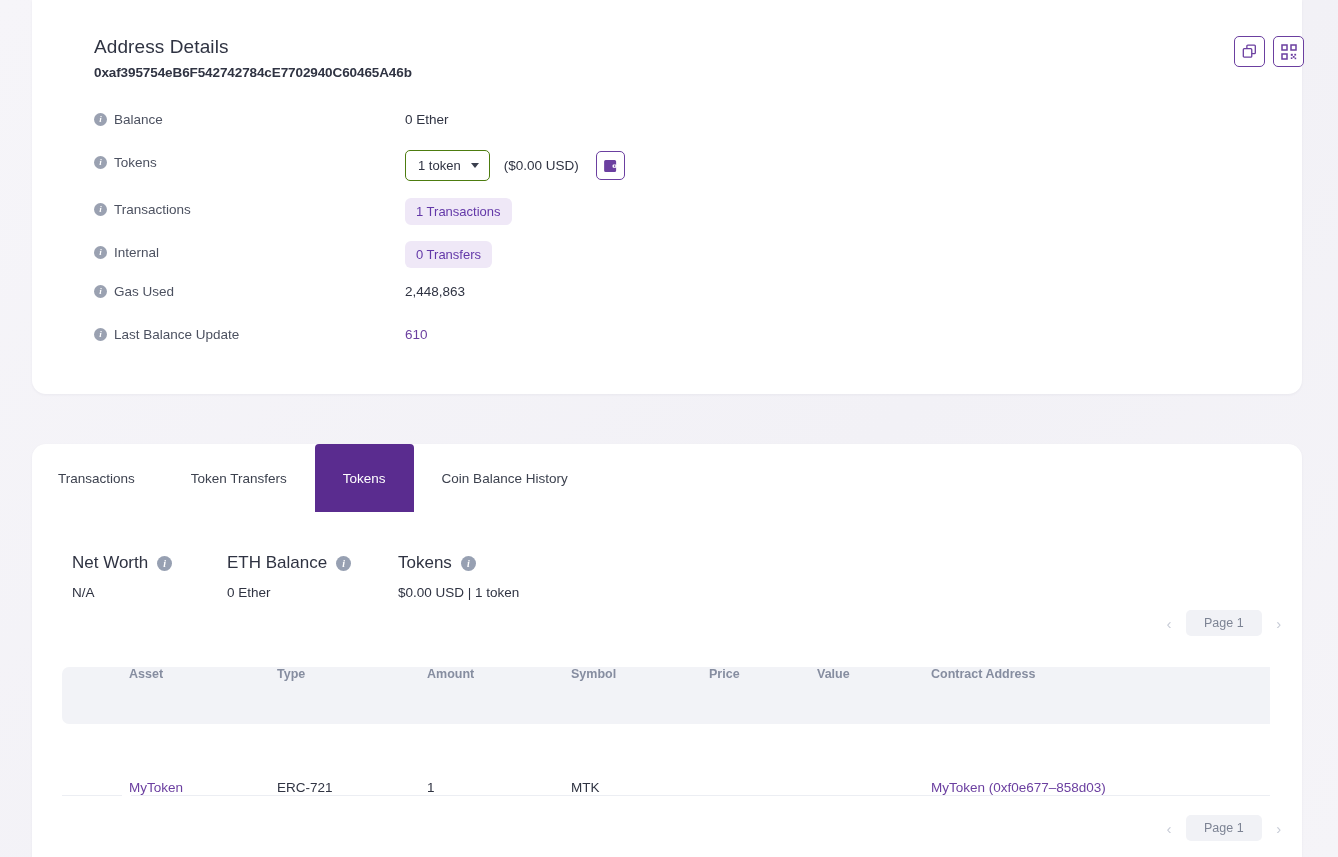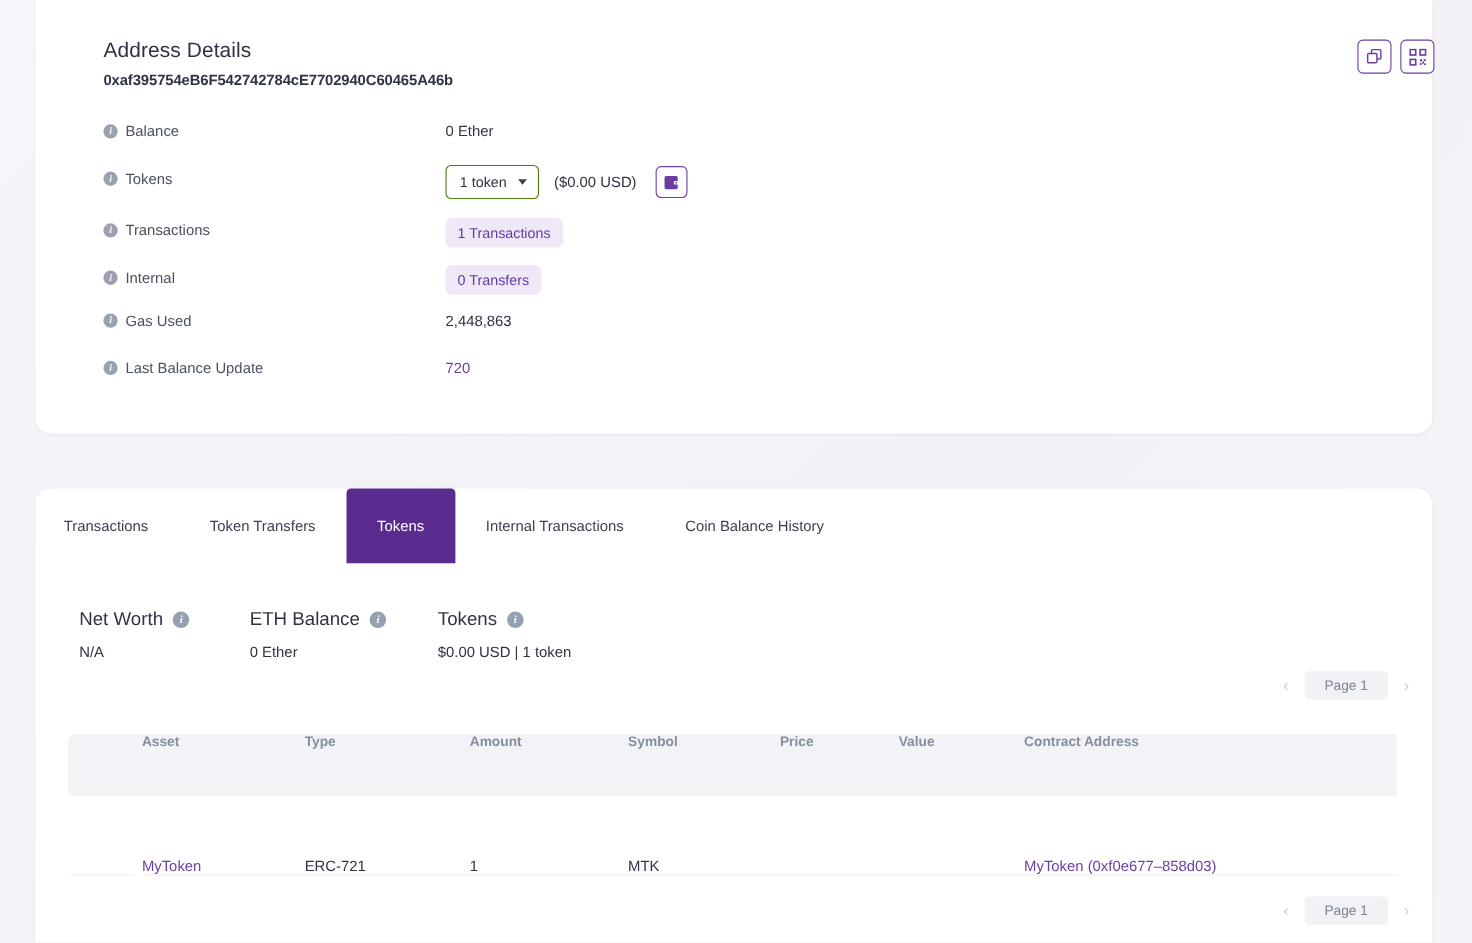--- a/index.html
+++ b/index.html
@@ -185,32 +185,31 @@
       </div>
       <div class="dval">2,448,863</div>
     </div>
 
     <div class="drow" style="top:327px">
       <div class="dlabel">
         <span class="info-ico">i</span>
         <span>Last Balance Update</span>
       </div>
       <div class="dval">
-        <span class="link">720</span>
+        <span class="link">610</span>
       </div>
     </div>
   </div>
 
   <div class="card" id="tabs-card">
 
     <div class="tabs">
       <div class="tab">Transactions</div>
       <div class="tab">Token Transfers</div>
       <div class="tab active">Tokens</div>
-      <div class="tab">Internal Transactions</div>
       <div class="tab">Coin Balance History</div>
     </div>
 
     <div class="stat" style="left:40px; top:109px">
       <div class="stat-h">
         <span>Net Worth</span>
         <span class="info-ico lg">i</span>
       </div>
       <div class="stat-v">N/A</div>
     </div>

